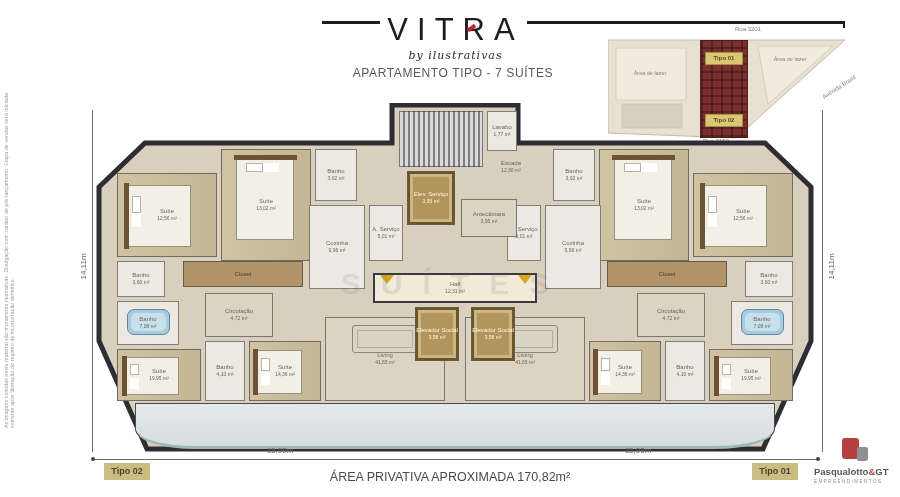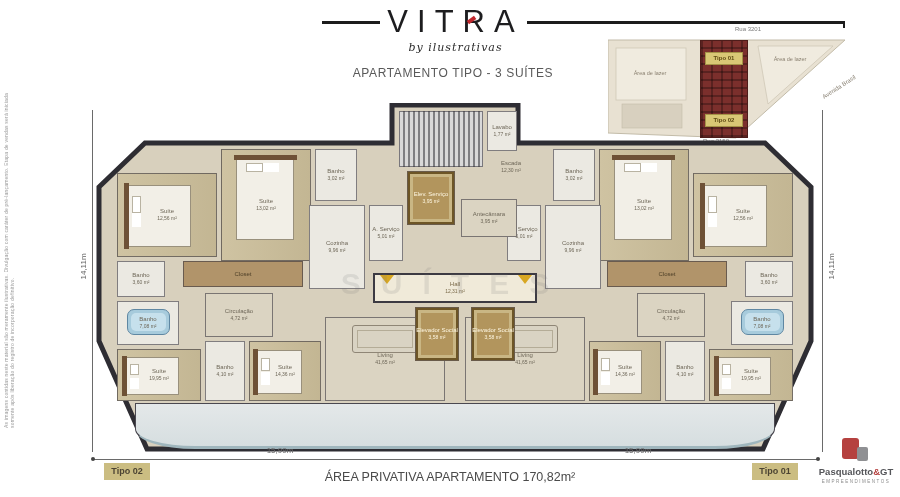--- a/index.html
+++ b/index.html
@@ -2,21 +2,21 @@
 <html><head>
 <meta charset="utf-8">
 <style>
   html,body{margin:0;padding:0;background:#fff;}
   .stage{position:relative;width:900px;height:497px;background:#ffffff;overflow:hidden;
          font-family:"Liberation Sans",sans-serif;}
 
   
   .rule{position:absolute;background:#1c1c1c;height:3px;}
   .rule-tick{position:absolute;background:#1c1c1c;width:2px;height:7px;}
-  .brand{position:absolute;left:368px;top:4px;width:175px;text-align:center;}
+  .brand{position:absolute;left:368px;top:12px;width:175px;text-align:center;}
   .brand-word{font-size:31px;letter-spacing:9px;color:#1d1d1f;font-weight:400;
               transform:scaleY(1.04);display:block;}
   .brand-notch{position:absolute;left:99px;top:14px;width:9px;height:4px;background:#c0272d;
                transform:rotate(-36deg);}
   .brand-by{display:block;margin-top:1px;font-family:"DejaVu Serif",serif;font-style:italic;
             font-size:11px;color:#2b2b2b;letter-spacing:1px;}
   .subtitle{position:absolute;left:303px;top:66px;width:300px;text-align:center;
             font-size:12px;letter-spacing:.6px;color:#595959;}
 
   
@@ -84,21 +84,21 @@
   .dim-label{position:absolute;font-size:8px;color:#666;}
   .dim-label-v{width:50px;text-align:center;transform:rotate(-90deg);}
 
   
   .badge{position:absolute;width:46px;height:17px;background:#cbbd82;color:#4c4433;
          font-size:9px;font-weight:bold;text-align:center;line-height:17px;top:463px;}
   .area-text{position:absolute;left:295px;top:470px;width:310px;text-align:center;
              font-size:12.5px;color:#4a4a4a;}
 
   
-  .dev{position:absolute;left:814px;top:438px;width:84px;height:56px;text-align:center;}
+  .dev{position:absolute;left:814px;top:438px;width:84px;height:56px;text-align:left;}
   .dev-icon{position:absolute;left:28px;top:0;width:30px;height:26px;}
   .dev-icon::before{content:"";position:absolute;left:0;top:0;width:17px;height:21px;
       background:#b5413f;border-radius:3px;}
   .dev-icon::after{content:"";position:absolute;left:15px;top:9px;width:11px;height:14px;
       background:#8f9093;border-radius:2px;}
   .dev-name{position:absolute;left:0;top:28px;width:84px;font-size:9.5px;font-weight:bold;color:#55565a;}
   .dev-name .amp{color:#b5413f;}
   .dev-tag{position:absolute;left:0;top:41px;width:84px;font-size:4.5px;letter-spacing:1.5px;color:#8b8b8b;}
 
   
@@ -112,21 +112,21 @@
 
   <div class="rule" style="left:322px;top:21px;width:58px;"></div>
   <div class="rule" style="left:527px;top:21px;width:316px;"></div>
   <div class="rule-tick" style="left:843px;top:21px;"></div>
 
   <div class="brand">
     <span class="brand-word">VITRA</span>
     <span class="brand-notch"></span>
     <span class="brand-by">by ilustrativas</span>
   </div>
-  <div class="subtitle">APARTAMENTO TIPO - 3 SUÍTES</div>
+  <div class="subtitle">APARTAMENTO TIPO - 7 SUÍTES</div>
 
   <div class="sitemap">
     <div class="sm-street" style="left:80px;top:0;">Rua 3201</div>
     <svg width="285" height="106" style="position:absolute;left:0;top:12px;">
       <polygon points="0,2 237,2 128,100 0,95" fill="#e8e1d2" stroke="#c2bba8" stroke-width="1"></polygon>
       <polygon points="150,8 225,8 160,66" fill="#f0ebdf" stroke="#cfc8b6" stroke-width="0.8"></polygon>
       <rect x="8" y="10" width="70" height="52" fill="#f0ebdf" stroke="#cfc8b6" stroke-width="0.8"></rect>
       <rect x="14" y="66" width="60" height="24" fill="#d8d0bf" stroke="#c2bba8" stroke-width="0.6"></rect>
     </svg>
     <div class="sm-building"></div>
@@ -386,21 +386,21 @@
   <div class="dim-label dim-label-v" style="left:58px;top:262px;">14,11m</div>
   <div class="dim-label dim-label-v" style="left:806px;top:262px;">14,11m</div>
   <div class="dim-h"></div>
   <div class="dim-dot" style="left:91px;"></div>
   <div class="dim-dot" style="left:816px;"></div>
   <div class="dim-label" style="left:240px;top:446px;width:80px;text-align:center;">15,99m</div>
   <div class="dim-label" style="left:598px;top:446px;width:80px;text-align:center;">15,99m</div>
 
   <div class="badge" style="left:104px;">Tipo 02</div>
   <div class="badge" style="left:752px;">Tipo 01</div>
-  <div class="area-text">ÁREA PRIVATIVA APARTAMENTO 170,82m²</div>
+  <div class="area-text">ÁREA PRIVATIVA APROXIMADA 170,82m²</div>
 
   <div class="dev">
     <div class="dev-icon"></div>
     <div class="dev-name"><span>Pasqualotto</span><span class="amp">&amp;</span><span>GT</span></div>
     <div class="dev-tag">EMPREENDIMENTOS</div>
   </div>
 
   <div class="disclaimer">As imagens contidas neste material são meramente ilustrativas. Divulgação com caráter de pré-lançamento. Etapa de vendas será iniciada somente após liberação do registro de incorporação definitivo.</div>
 </div>
 

